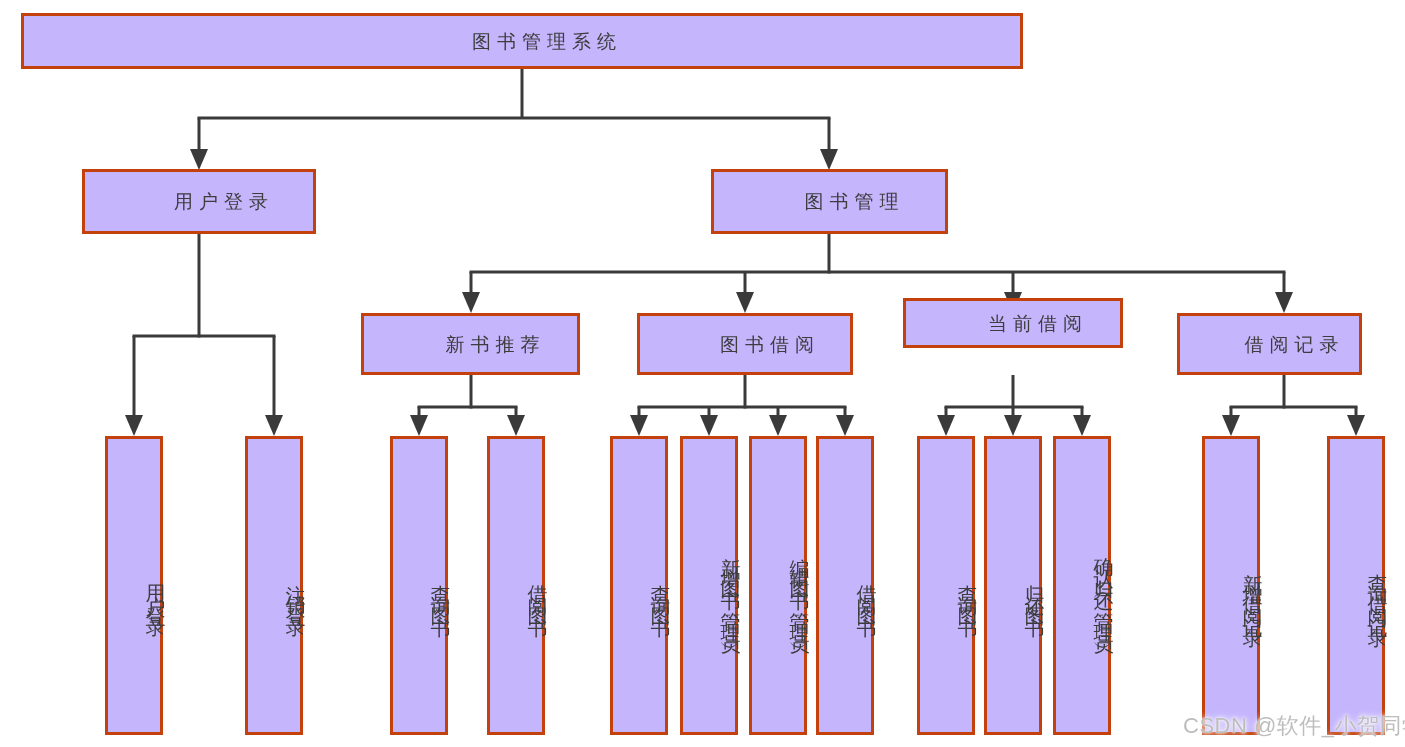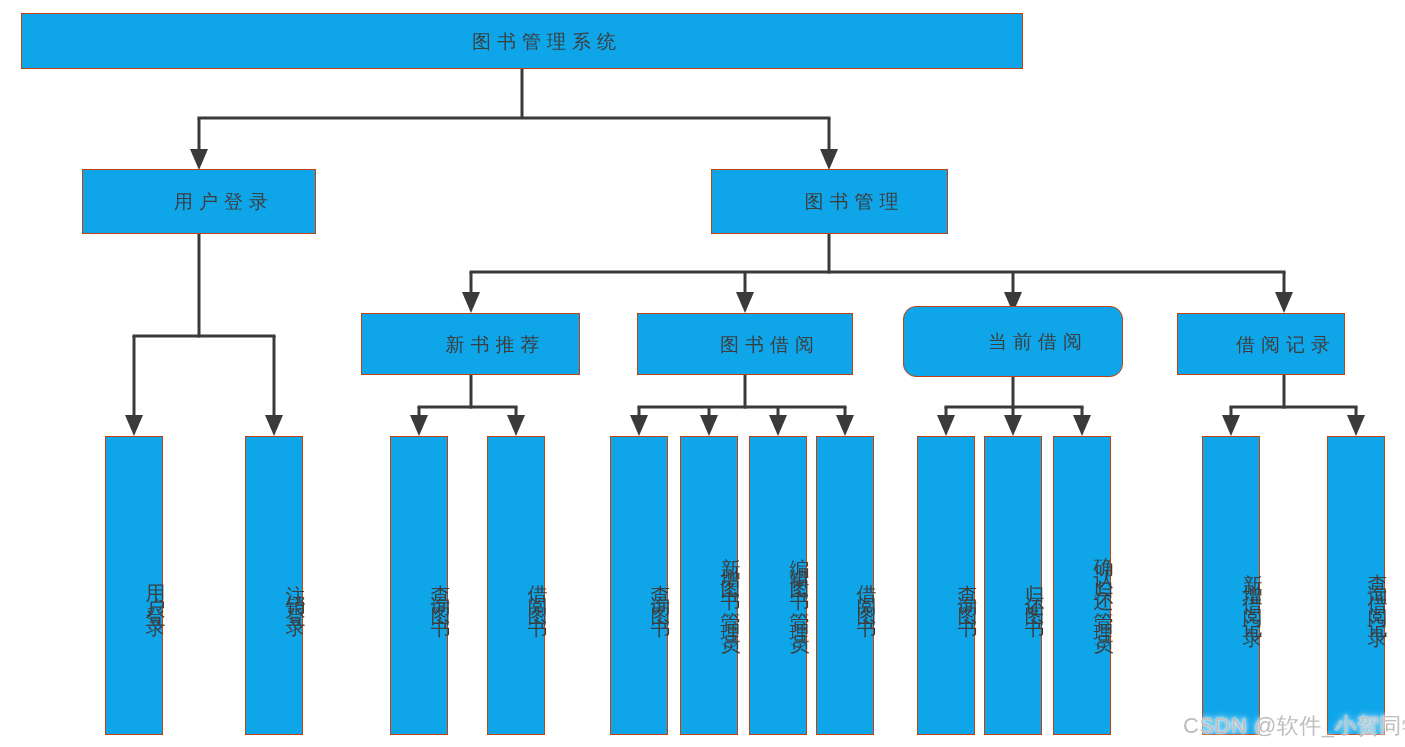--- a/index.html
+++ b/index.html
@@ -2,39 +2,39 @@
 <html><head>
 <meta charset="utf-8">
 <style>
   html,body{margin:0;padding:0;background:#fff;}
   .canvas{
     position:relative;width:1405px;height:747px;background:#ffffff;overflow:hidden;
     font-family:"Liberation Sans", sans-serif;
   }
   .wires{position:absolute;left:0;top:0;width:1405px;height:747px;}
   .box{
-    position:absolute;box-sizing:border-box;background:#0ea5e9;
-    border:1px solid #c2410c;display:flex;align-items:center;justify-content:center;
+    position:absolute;box-sizing:border-box;background:#c4b5fd;
+    border:3px solid #c2410c;display:flex;align-items:center;justify-content:center;
     color:#3d3d3d;z-index:2;padding-left:44px;
   }
   .hbox .lbl{font-size:19px;letter-spacing:6px;margin-right:-6px;line-height:1;white-space:nowrap;}
   .vbox .lbl{
     writing-mode:vertical-rl;text-orientation:mixed;
     font-size:20px;letter-spacing:11px;margin-bottom:-11px;line-height:1;white-space:nowrap;
   }
   
   .n-root{left:21px;top:13px;width:1002px;height:56px;}
   
   .n-l2a{left:82px;top:169px;width:234px;height:65px;}
   .n-l2b{left:711px;top:169px;width:237px;height:65px;}
   
   .n-l3a{left:361px;top:313px;width:219px;height:62px;}
   .n-l3b{left:637px;top:313px;width:216px;height:62px;}
-  .n-l3c{left:903px;top:306px;width:220px;height:71px;border-radius:13px;}
-  .n-l3d{left:1177px;top:313px;width:168px;height:62px;}
+  .n-l3c{left:903px;top:298px;width:220px;height:50px;}
+  .n-l3d{left:1177px;top:313px;width:185px;height:62px;}
   
   .vbox{top:436px;width:58px;height:299px;}
   .n-b1{left:105px;} .n-b2{left:245px;}
   .n-b3{left:390px;} .n-b4{left:487px;}
   .n-b5{left:610px;} .n-b6{left:680px;} .n-b7{left:749px;} .n-b8{left:816px;}
   .n-b9{left:917px;} .n-b10{left:984px;} .n-b11{left:1053px;}
   .n-b12{left:1202px;} .n-b13{left:1327px;}
   .watermark{
     position:absolute;left:1183px;top:711px;z-index:3;white-space:nowrap;
     font-size:22px;color:#bdbdbd;letter-spacing:0.5px;

